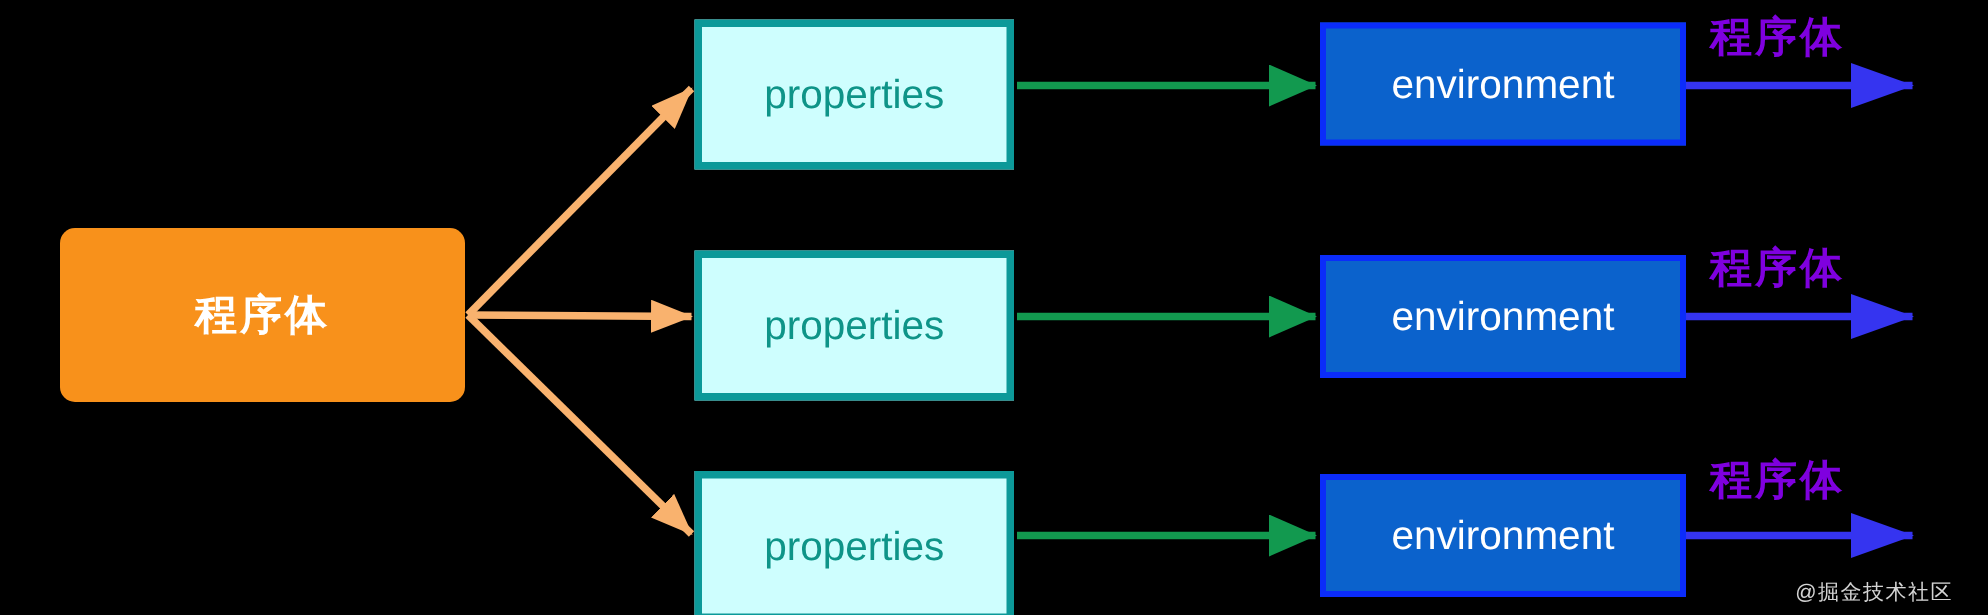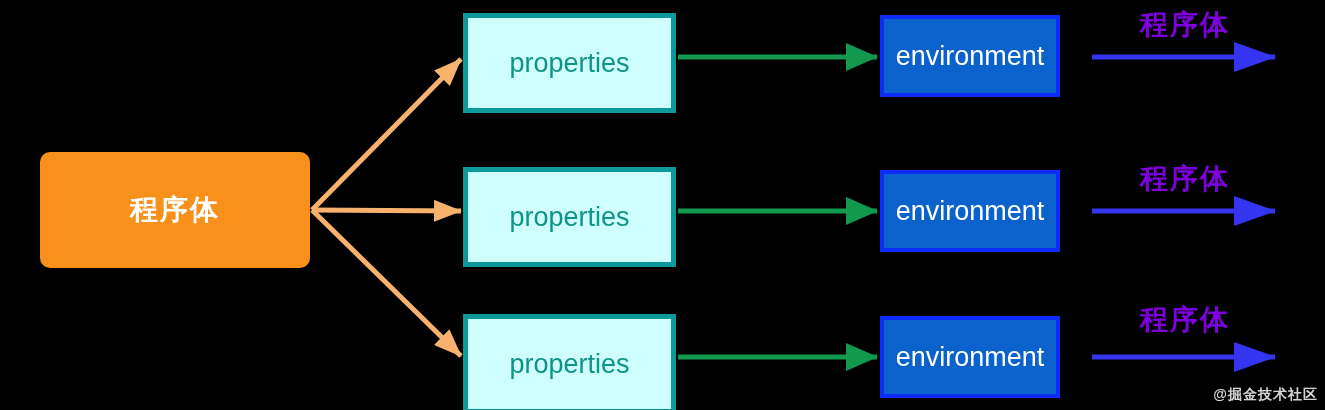--- a/index.html
+++ b/index.html
@@ -39,40 +39,40 @@
     position:absolute;left:463px;width:213px;height:100px;
     background:var(--properties-fill);
     border:5px solid var(--properties-border);
     display:flex;align-items:center;justify-content:center;
     color:var(--properties-text);font-size:27px;font-weight:500;
   }
   .properties-box.r0{top:13px;}
   .properties-box.r1{top:167px;}
   .properties-box.r2{top:314px;}
   .environment-box{
-    position:absolute;left:880px;width:180px;height:82px;
+    position:absolute;left:880px;width:244px;height:82px;
     background:var(--environment-fill);
     border:4px solid var(--environment-border);
     display:flex;align-items:center;justify-content:center;
     color:var(--environment-text);font-size:27px;
   }
   .environment-box.r0{top:15px;}
   .environment-box.r1{top:170px;}
   .environment-box.r2{top:316px;}
   .output-label{
     position:absolute;left:1130px;width:110px;
     text-align:center;color:var(--output-text);
     font-size:28px;font-weight:bold;letter-spacing:2px;
   }
   .output-label.r0{top:6px;}
   .output-label.r1{top:160px;}
   .output-label.r2{top:301px;}
   .watermark{
-    position:absolute;right:7px;bottom:6px;
-    color:var(--watermark-text);font-size:14px;font-weight:bold;
+    position:absolute;right:23px;bottom:6px;
+    color:var(--watermark-text);font-size:14px;font-weight:normal;
     letter-spacing:1px;opacity:.92;
   }
 </style>
 </head>
 <body>
 
 <div class="canvas">
 
   <svg class="arrow-layer" width="1325" height="410" viewBox="0 0 1325 410" xmlns="http://www.w3.org/2000/svg">
     <defs>

